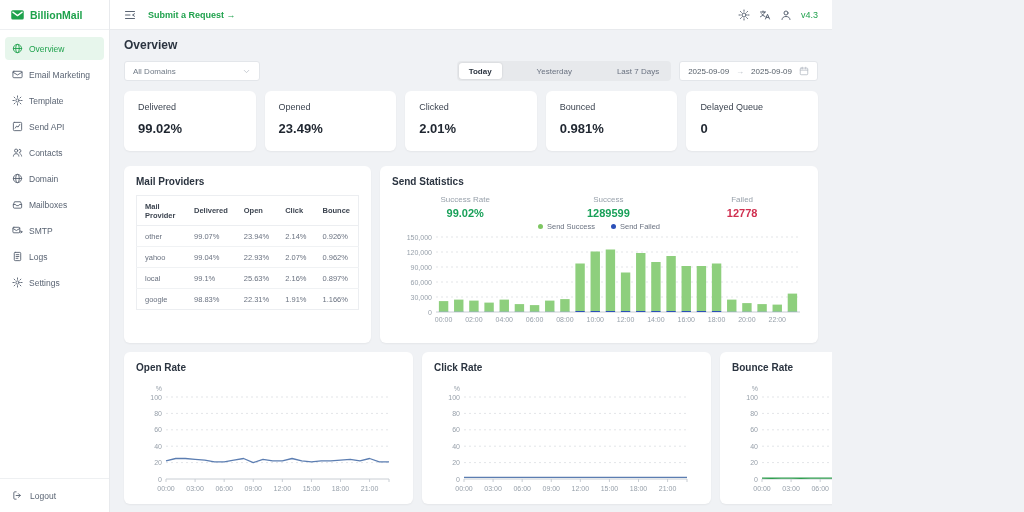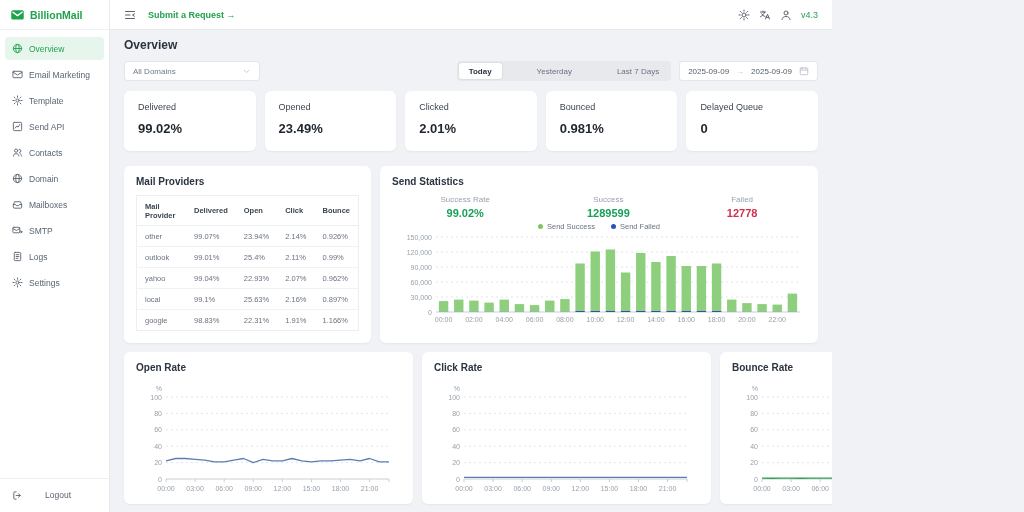--- a/index.html
+++ b/index.html
@@ -8,21 +8,21 @@
   .app { display:flex; width:832px; height:512px; }
 
   
   .sidebar { width:110px; background:#fff; border-right:1px solid #e8eaed; display:flex; flex-direction:column; flex:none; }
   .logo { height:30px; display:flex; align-items:center; gap:5px; padding:0 10px; border-bottom:1px solid #eef0f2; color:#1ea24c; font-weight:bold; font-size:10.5px; cursor:pointer; }
   .logo svg { width:15px; height:15px; }
   .nav { flex:1; padding:7px 5px; display:flex; flex-direction:column; gap:3px; }
   .nav-item { display:flex; align-items:center; gap:6px; padding:6px 7px; border-radius:4px; font-size:8.5px; color:#5a6473; cursor:pointer; white-space:nowrap; }
   .nav-item.active { background:#e7f6ec; color:#21a24e; }
   .nav-item svg { width:11px; height:11px; flex:none; }
-  .logout { border-top:1px solid #eef0f2; padding:11px 12px; font-size:8.5px; color:#5a6473; display:flex; gap:22px; align-items:flex-start; cursor:pointer; }
+  .logout { border-top:1px solid #eef0f2; padding:11px 12px; font-size:8.5px; color:#5a6473; display:flex; gap:7px; align-items:center; cursor:pointer; }
   .logout svg { width:11px; height:11px; }
 
   
   .main { flex:1; display:flex; flex-direction:column; min-width:0; }
   .topbar { height:30px; background:#fff; border-bottom:1px solid #e8eaed; display:flex; align-items:center; padding:0 14px; gap:12px; flex:none; }
   .topbar svg { width:12px; height:12px; color:#5a6473; cursor:pointer; }
   .link { color:#21a24e; font-size:9px; font-weight:bold; cursor:pointer; text-decoration:none; }
   .tb-right { margin-left:auto; display:flex; align-items:center; gap:9px; }
   .version { color:#21a24e; font-size:9px; }
 
@@ -259,27 +259,20 @@
                   <th>Bounce</th>
                 </tr>
               </thead>
             <tbody id="provBody">
                 <tr>
                   <td>other</td>
                   <td>99.07%</td>
                   <td>23.94%</td>
                   <td>2.14%</td>
                   <td>0.926%</td>
-                </tr>
-                <tr>
-                  <td>outlook</td>
-                  <td>99.01%</td>
-                  <td>25.4%</td>
-                  <td>2.11%</td>
-                  <td>0.99%</td>
                 </tr>
                 <tr>
                   <td>yahoo</td>
                   <td>99.04%</td>
                   <td>22.93%</td>
                   <td>2.07%</td>
                   <td>0.962%</td>
                 </tr>
                 <tr>
                   <td>local</td>

